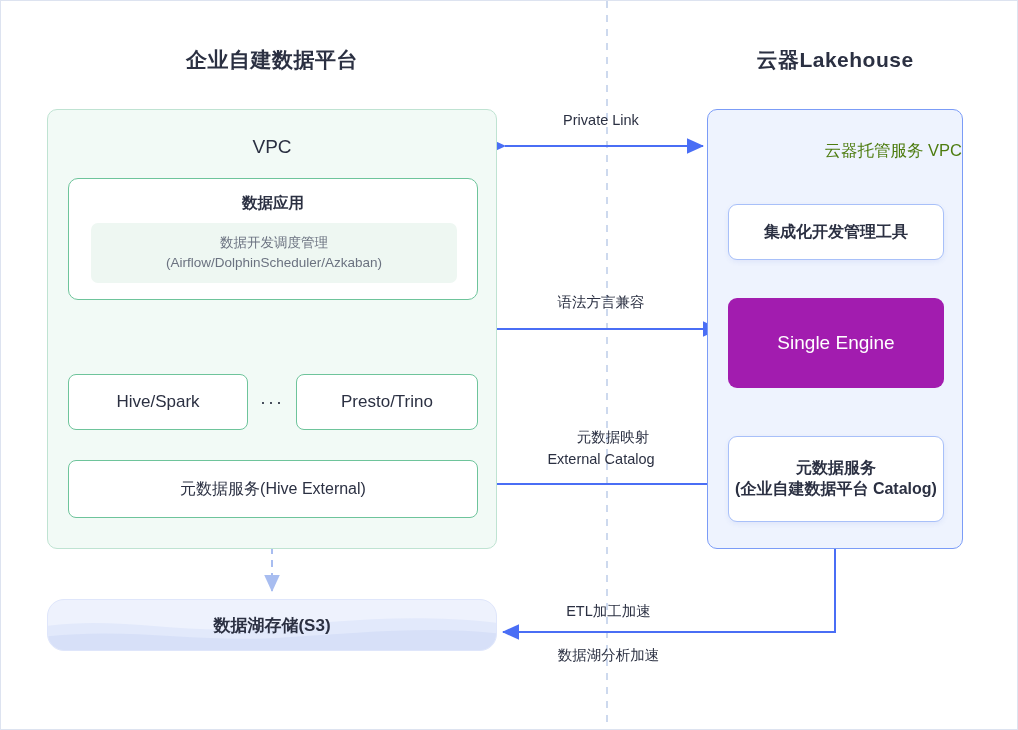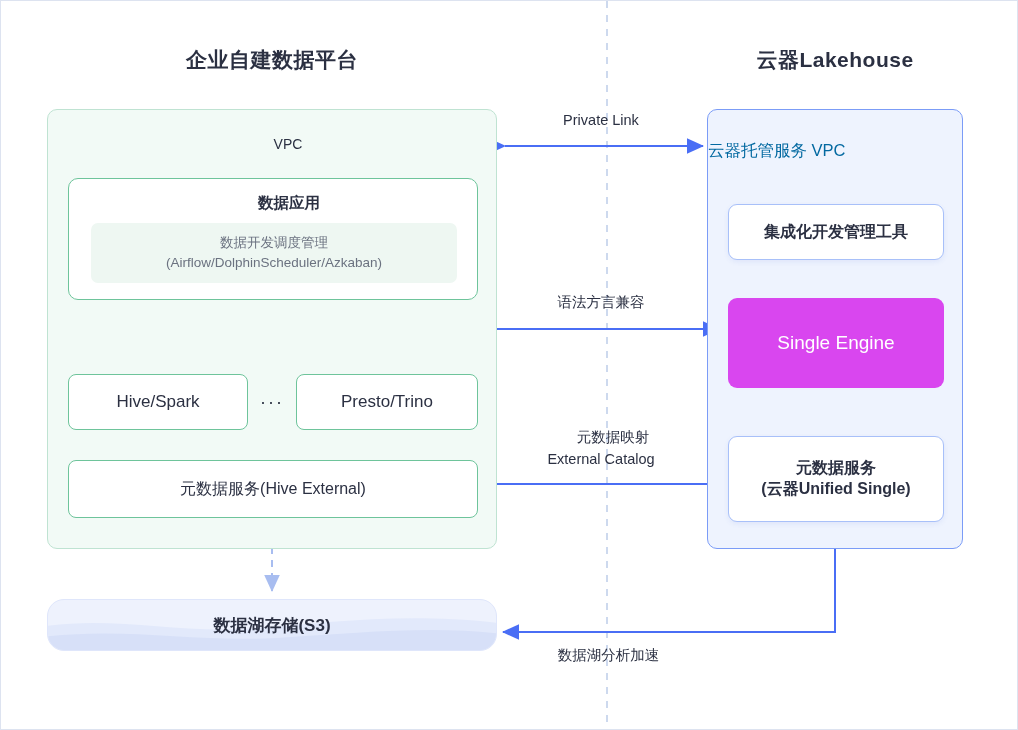--- a/index.html
+++ b/index.html
@@ -45,43 +45,43 @@
     position: absolute;
     left: 46px; top: 108px;
     width: 450px; height: 440px;
     background: #f2faf6;
     border: 1px solid #bfe3d2;
     border-radius: 10px;
     box-sizing: border-box;
   }
   #vpc-label {
     position: absolute;
-    left: 16px; top: 26px;
+    left: 0; top: 26px;
     width: 100%;
     text-align: center;
-    font-size: 14px;
+    font-size: 19px;
     color: #2b3042;
   }
 
   .white-card {
     position: absolute;
     background: #ffffff;
     border: 1px solid #6ec49b;
     border-radius: 8px;
     box-sizing: border-box;
   }
 
   #app-card {
     left: 20px; top: 68px;
     width: 410px; height: 122px;
     border-radius: 10px;
   }
   #app-card-title {
     position: absolute;
-    left: 16px; top: 14px;
+    left: 0; top: 14px;
     width: 100%;
     text-align: center;
     font-size: 15.5px;
     font-weight: bold;
     color: #2b3042;
   }
   #sched-card {
     position: absolute;
     left: 22px; top: 44px;
     width: 366px; height: 60px;
@@ -160,23 +160,23 @@
     width: 256px; height: 440px;
     background: #eef3fe;
     border: 1px solid #7b9cf7;
     border-radius: 10px;
     box-sizing: border-box;
   }
   #lake-label {
     position: absolute;
     left: 0; top: 30px;
     width: 100%;
-    text-align: left;
+    text-align: right;
     font-size: 16.5px;
-    color: #0369a1;
+    color: #4d7c0f;
   }
 
   .blue-card {
     position: absolute;
     background: #ffffff;
     border: 1px solid #a8c0f9;
     border-radius: 9px;
     box-sizing: border-box;
     box-shadow: 0 2px 5px rgba(90,120,220,.10);
     font-weight: bold;
@@ -191,21 +191,21 @@
     display: flex; flex-direction: column;
     align-items: center; justify-content: center;
     font-size: 16px;
     color: #2b3042;
     line-height: 1.3;
   }
   #single-engine-card {
     position: absolute;
     left: 20px; top: 188px;
     width: 216px; height: 90px;
-    background: #d946ef;
+    background: #a21caf;
     border-radius: 9px;
     box-sizing: border-box;
   }
   #single-engine-label {
     position: absolute;
     left: 0; top: 0; width: 100%; height: 100%;
     display: flex; align-items: center; justify-content: center;
     font-size: 19px;
     color: #ffffff;
   }
@@ -310,24 +310,25 @@
       <div class="card-center">集成化开发管理工具</div>
     </div>
 
     <div id="single-engine-card">
       <div id="single-engine-label">Single Engine</div>
     </div>
 
     <div class="blue-card" id="unified-catalog-card">
       <div class="card-center">
         <span class="cc-line">元数据服务</span>
-        <span class="cc-line">(云器Unified Single)</span>
+        <span class="cc-line">(企业自建数据平台 Catalog)</span>
       </div>
     </div>
   </div>
 
   <div class="wire-caption" id="cap-syntax">语法方言兼容</div>
   <div class="wire-caption" id="cap-private-link">Private Link</div>
   <div class="wire-caption" id="cap-meta-1">元数据映射</div>
   <div class="wire-caption" id="cap-meta-2">External Catalog</div>
+  <div class="wire-caption" id="cap-etl">ETL加工加速</div>
   <div class="wire-caption" id="cap-lake-analysis">数据湖分析加速</div>
 
 </div>
 
 </body></html>

